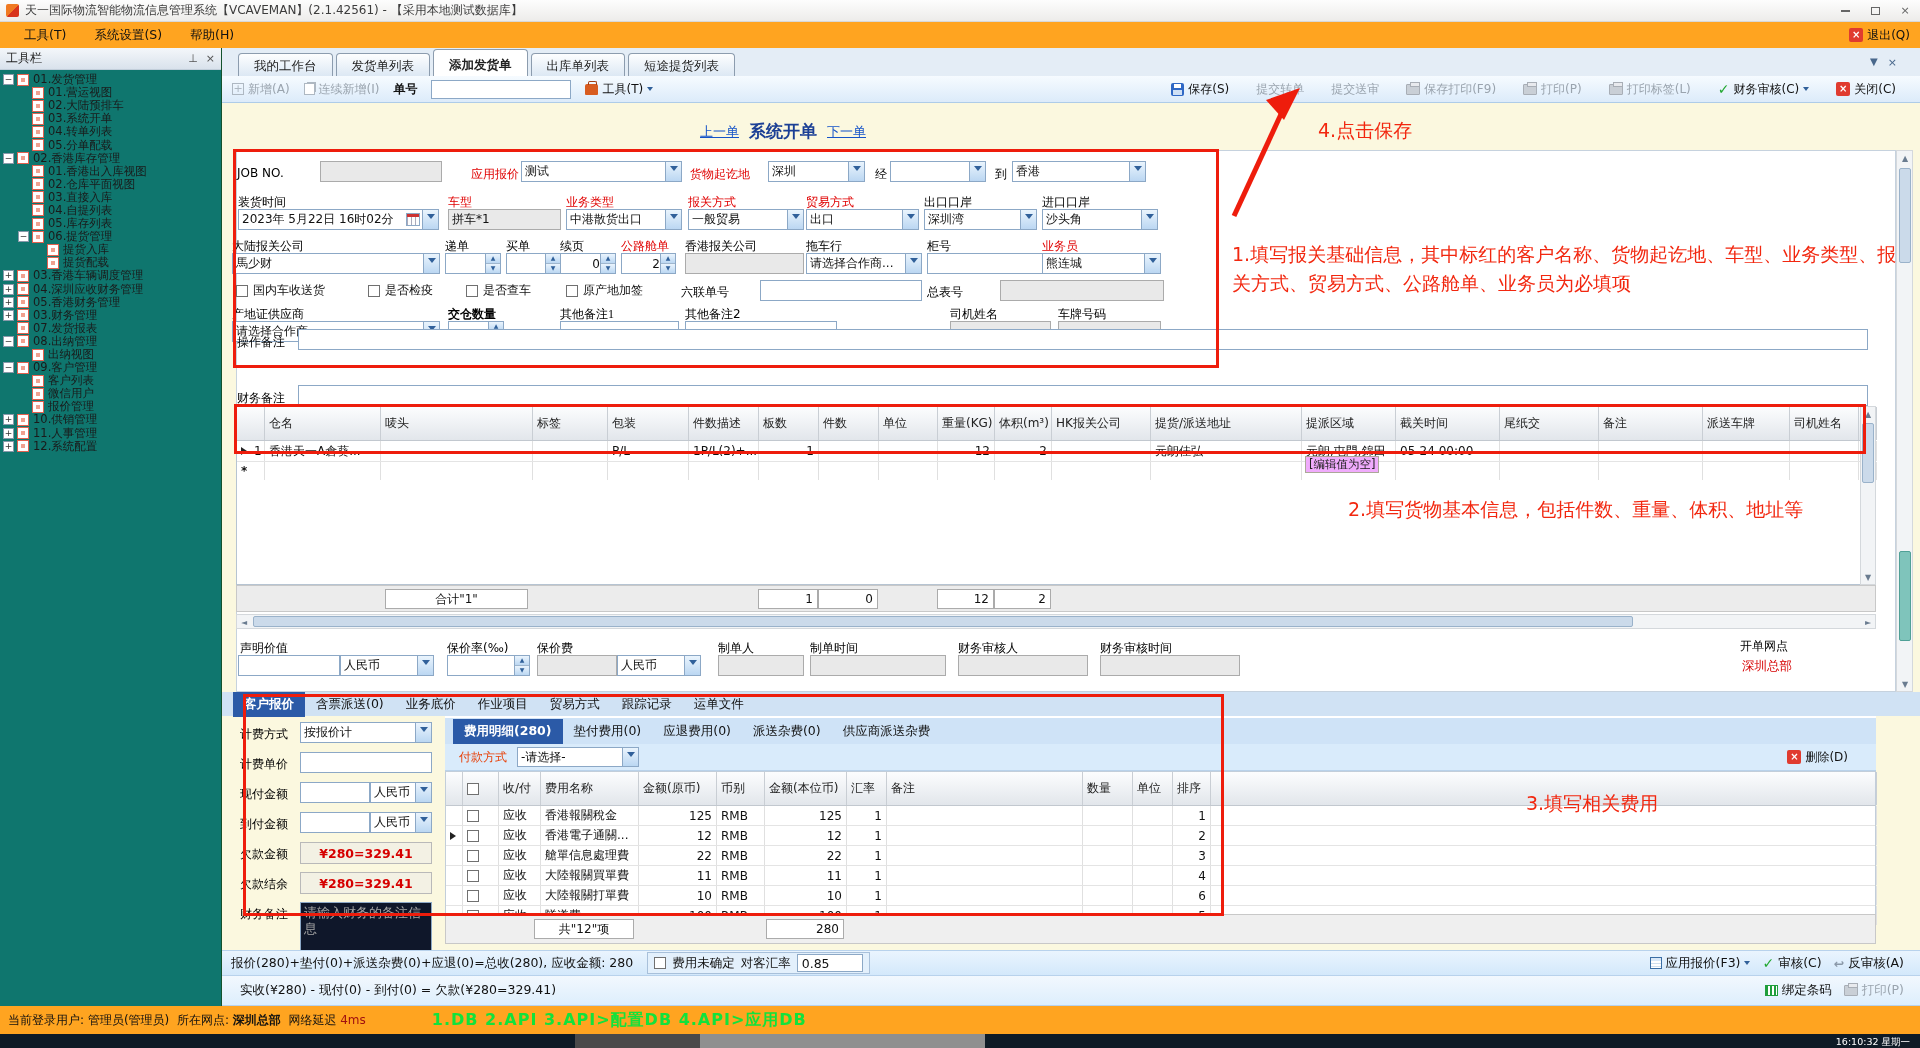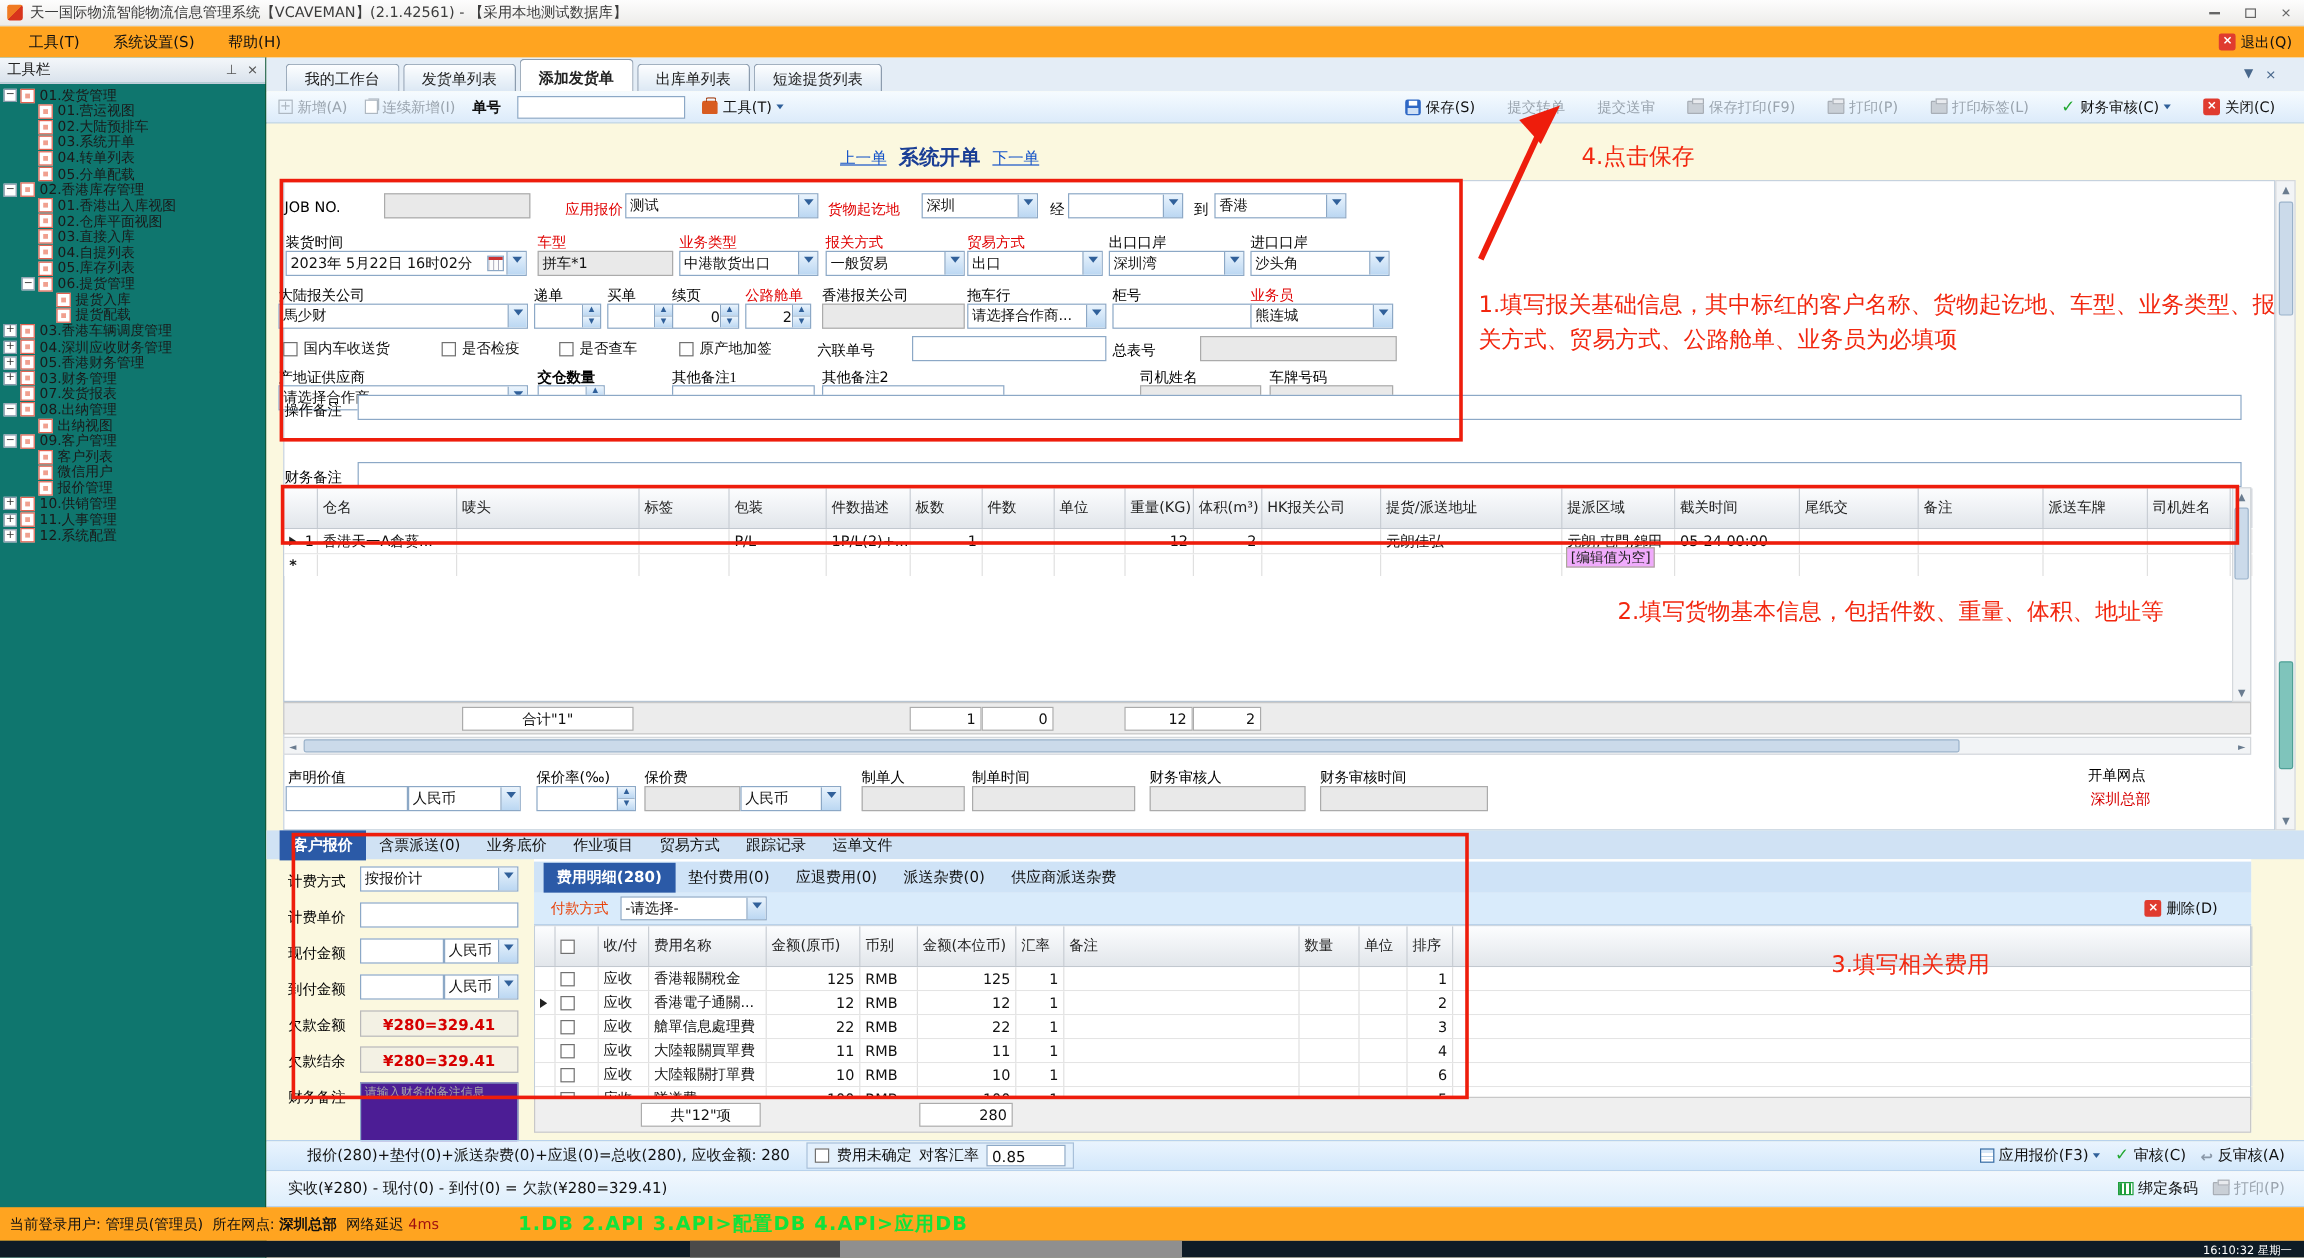--- a/index.html
+++ b/index.html
@@ -64,21 +64,21 @@
 .fld{position:absolute;height:21px;border:1px solid #8CA8C6;background:#fff;display:flex;align-items:center;font-size:12px;padding-left:3px;overflow:hidden;white-space:nowrap}
 .fld .val{flex:1;overflow:hidden}
 .fld.dis{background:#E9E9E9;border-color:#ABABAB}
 .arrbtn{width:16px;align-self:stretch;border-left:1px solid #8CA8C6;background:linear-gradient(#EAF4FD,#BBD7F2);display:flex;align-items:flex-start;justify-content:center;flex:none}
 .spinb{width:15px;align-self:stretch;border-left:1px solid #8CA8C6;display:flex;flex-direction:column;flex:none}
 .su,.sd{flex:1;font-size:6px;line-height:8px;text-align:center;color:#30609A;background:linear-gradient(#EAF4FD,#BBD7F2)}
 .su{border-bottom:1px solid #9FB6CE}
 .cal{width:14px;height:13px;background:#FDFDFD;border:1px solid #8CA8C6;flex:none;margin-right:2px;background-image:linear-gradient(#C33 3px,transparent 3px),linear-gradient(90deg,#AAB 1px,transparent 1px);background-size:100% 100%,4px 100%}
 .cb{width:12px;height:12px;border:1px solid #707070;background:#fff;display:inline-block;flex:none}
 .money{position:absolute;height:22px;background:#F3F1E4;border:1px solid #B9B9B9;color:#D60000;font-weight:bold;display:flex;align-items:center;justify-content:center;font-size:12.5px}
-.ta{position:absolute;border:1px solid #8CA8C6;background:#4c1d95;color:#A6A6A6;font-size:10px;padding:2px 3px;line-height:1.25}
+.ta{position:absolute;border:1px solid #8CA8C6;background:#0f172a;color:#A6A6A6;font-size:13px;padding:2px 3px;line-height:1.25}
 
 .tbl{position:absolute;background:#fff;border:1px solid #B6C4D2}
 .trow{display:flex;height:21px;border-bottom:1px solid #E4E4E4;background:#fff}
 .trow.th{height:34px;background:linear-gradient(#FCFDFE,#E2E6EB);border-bottom:1px solid #C2C8CF}
 .trow.newrow{height:18px;border-bottom:none}
 .tc{border-right:1px solid #E0E0E0;padding:0 4px;display:flex;align-items:center;overflow:hidden;white-space:nowrap;flex:none;font-size:12px}
 .trow.th .tc{border-right:1px solid #C9CED4;color:#222}
 .tc.num{justify-content:flex-end}
 .mark{width:0;height:0;border:4px solid transparent;border-left:6px solid #222;margin-right:3px;flex:none}
 .totalsbar{position:absolute;left:236px;top:585px;width:1640px;height:27px;background:#ECECEC;border:1px solid #C8C8C8}
@@ -91,21 +91,21 @@
 
 .btabstrip{position:absolute;left:222px;top:692px;width:1698px;height:24px;background:#D0E2F4;display:flex;align-items:center;padding-left:11px}
 .btab{padding:4px 11px;font-size:12.5px;white-space:nowrap;color:#111}
 .btab.act{background:#2B5AA7;color:#fff;font-weight:bold}
 .feetabstrip{position:absolute;left:445px;top:718px;width:1431px;height:26px;background:#CFE3F7;display:flex;align-items:center;padding-left:8px}
 .payrow{position:absolute;left:445px;top:744px;width:1431px;height:27px;background:#D9EBFB;border-bottom:1px solid #B9D2EA;display:flex;align-items:center;padding-left:14px}
 .paylabel{color:#E8420A;margin-right:10px}
 .delbtn{margin-left:auto;margin-right:28px;display:flex;align-items:center;gap:4px}
 .feefooter{position:absolute;left:445px;top:914px;width:1431px;height:30px;background:#EFEFEF;border:1px solid #C8C8C8}
 
-.sumrow1{position:absolute;left:222px;top:950px;width:1698px;height:26px;background:linear-gradient(#EAF4FE,#D3E8FB);border-top:1px solid #B8D2EC;border-bottom:1px solid #B8D2EC;display:flex;align-items:center;padding-left:34px;font-size:12.5px}
+.sumrow1{position:absolute;left:222px;top:950px;width:1698px;height:26px;background:linear-gradient(#EAF4FE,#D3E8FB);border-top:1px solid #B8D2EC;border-bottom:1px solid #B8D2EC;display:flex;align-items:center;padding-left:9px;font-size:12.5px}
 .sumrow2{position:absolute;left:222px;top:976px;width:1698px;height:30px;background:linear-gradient(#F2F8FE,#DDEEFC);border-bottom:1px solid #B8D2EC;display:flex;align-items:center;padding-left:18px;font-size:12.5px}
 .sumright{margin-left:auto;display:flex;align-items:center;gap:12px;padding-right:16px}
 .ratebox{display:flex;align-items:center;gap:6px;border:1px solid #A8C0DA;background:#E3F0FC;padding:1px 6px;margin-left:14px}
 .rate-input{width:66px;height:18px;background:#fff;border:1px solid #8CA8C6;display:flex;align-items:center;padding-left:4px}
 .i-grid{width:12px;height:12px;border:1px solid #3A6EA5;background:linear-gradient(#D8E8F8 3px,transparent 3px),repeating-linear-gradient(#fff,#fff 2px,#9FC0DE 3px)}
 .i-barcode{width:13px;height:11px;background:repeating-linear-gradient(90deg,#1F9E3C 0 2px,#fff 2px 4px);border:1px solid #1F9E3C}
 .i-undo{color:#8A98A8;font-weight:bold}
 .statusbar{position:absolute;left:0;top:1006px;width:1920px;height:28px;background:#FFA420;display:flex;align-items:center;padding-left:8px;font-size:12px;color:#111}
 .status-green{margin-left:66px;color:#12E23C;font-weight:bold;font-size:16px;letter-spacing:1px;white-space:nowrap}
 .taskbar{position:absolute;left:0;top:1034px;width:1920px;height:14px;background:#0E1B26}
@@ -396,21 +396,21 @@
         </span>
       </div>
       <div class="flabel" style="position: absolute; left: 875px; top: 166px;">经</div>
       <div class="fld" style="position: absolute; left: 890px; top: 161px; width: 96px; height: 21px;">
         <span class="val"></span>
         <span class="arrbtn">
           <span class="tri"></span>
         </span>
       </div>
       <div class="flabel" style="position: absolute; left: 995px; top: 166px;">到</div>
-      <div class="fld" style="position: absolute; left: 1012px; top: 161px; width: 110px; height: 21px;">
+      <div class="fld" style="position: absolute; left: 1012px; top: 161px; width: 134px; height: 21px;">
         <span class="val">香港</span>
         <span class="arrbtn">
           <span class="tri"></span>
         </span>
       </div>
       <div class="flabel" style="position: absolute; left: 238px; top: 194px;">装货时间</div>
       <div class="fld" style="position: absolute; left: 238px; top: 209px; width: 201px; height: 21px;">
         <span class="val">2023年 5月22日 16时02分</span>
         <span class="cal"></span>
         <span class="arrbtn">

